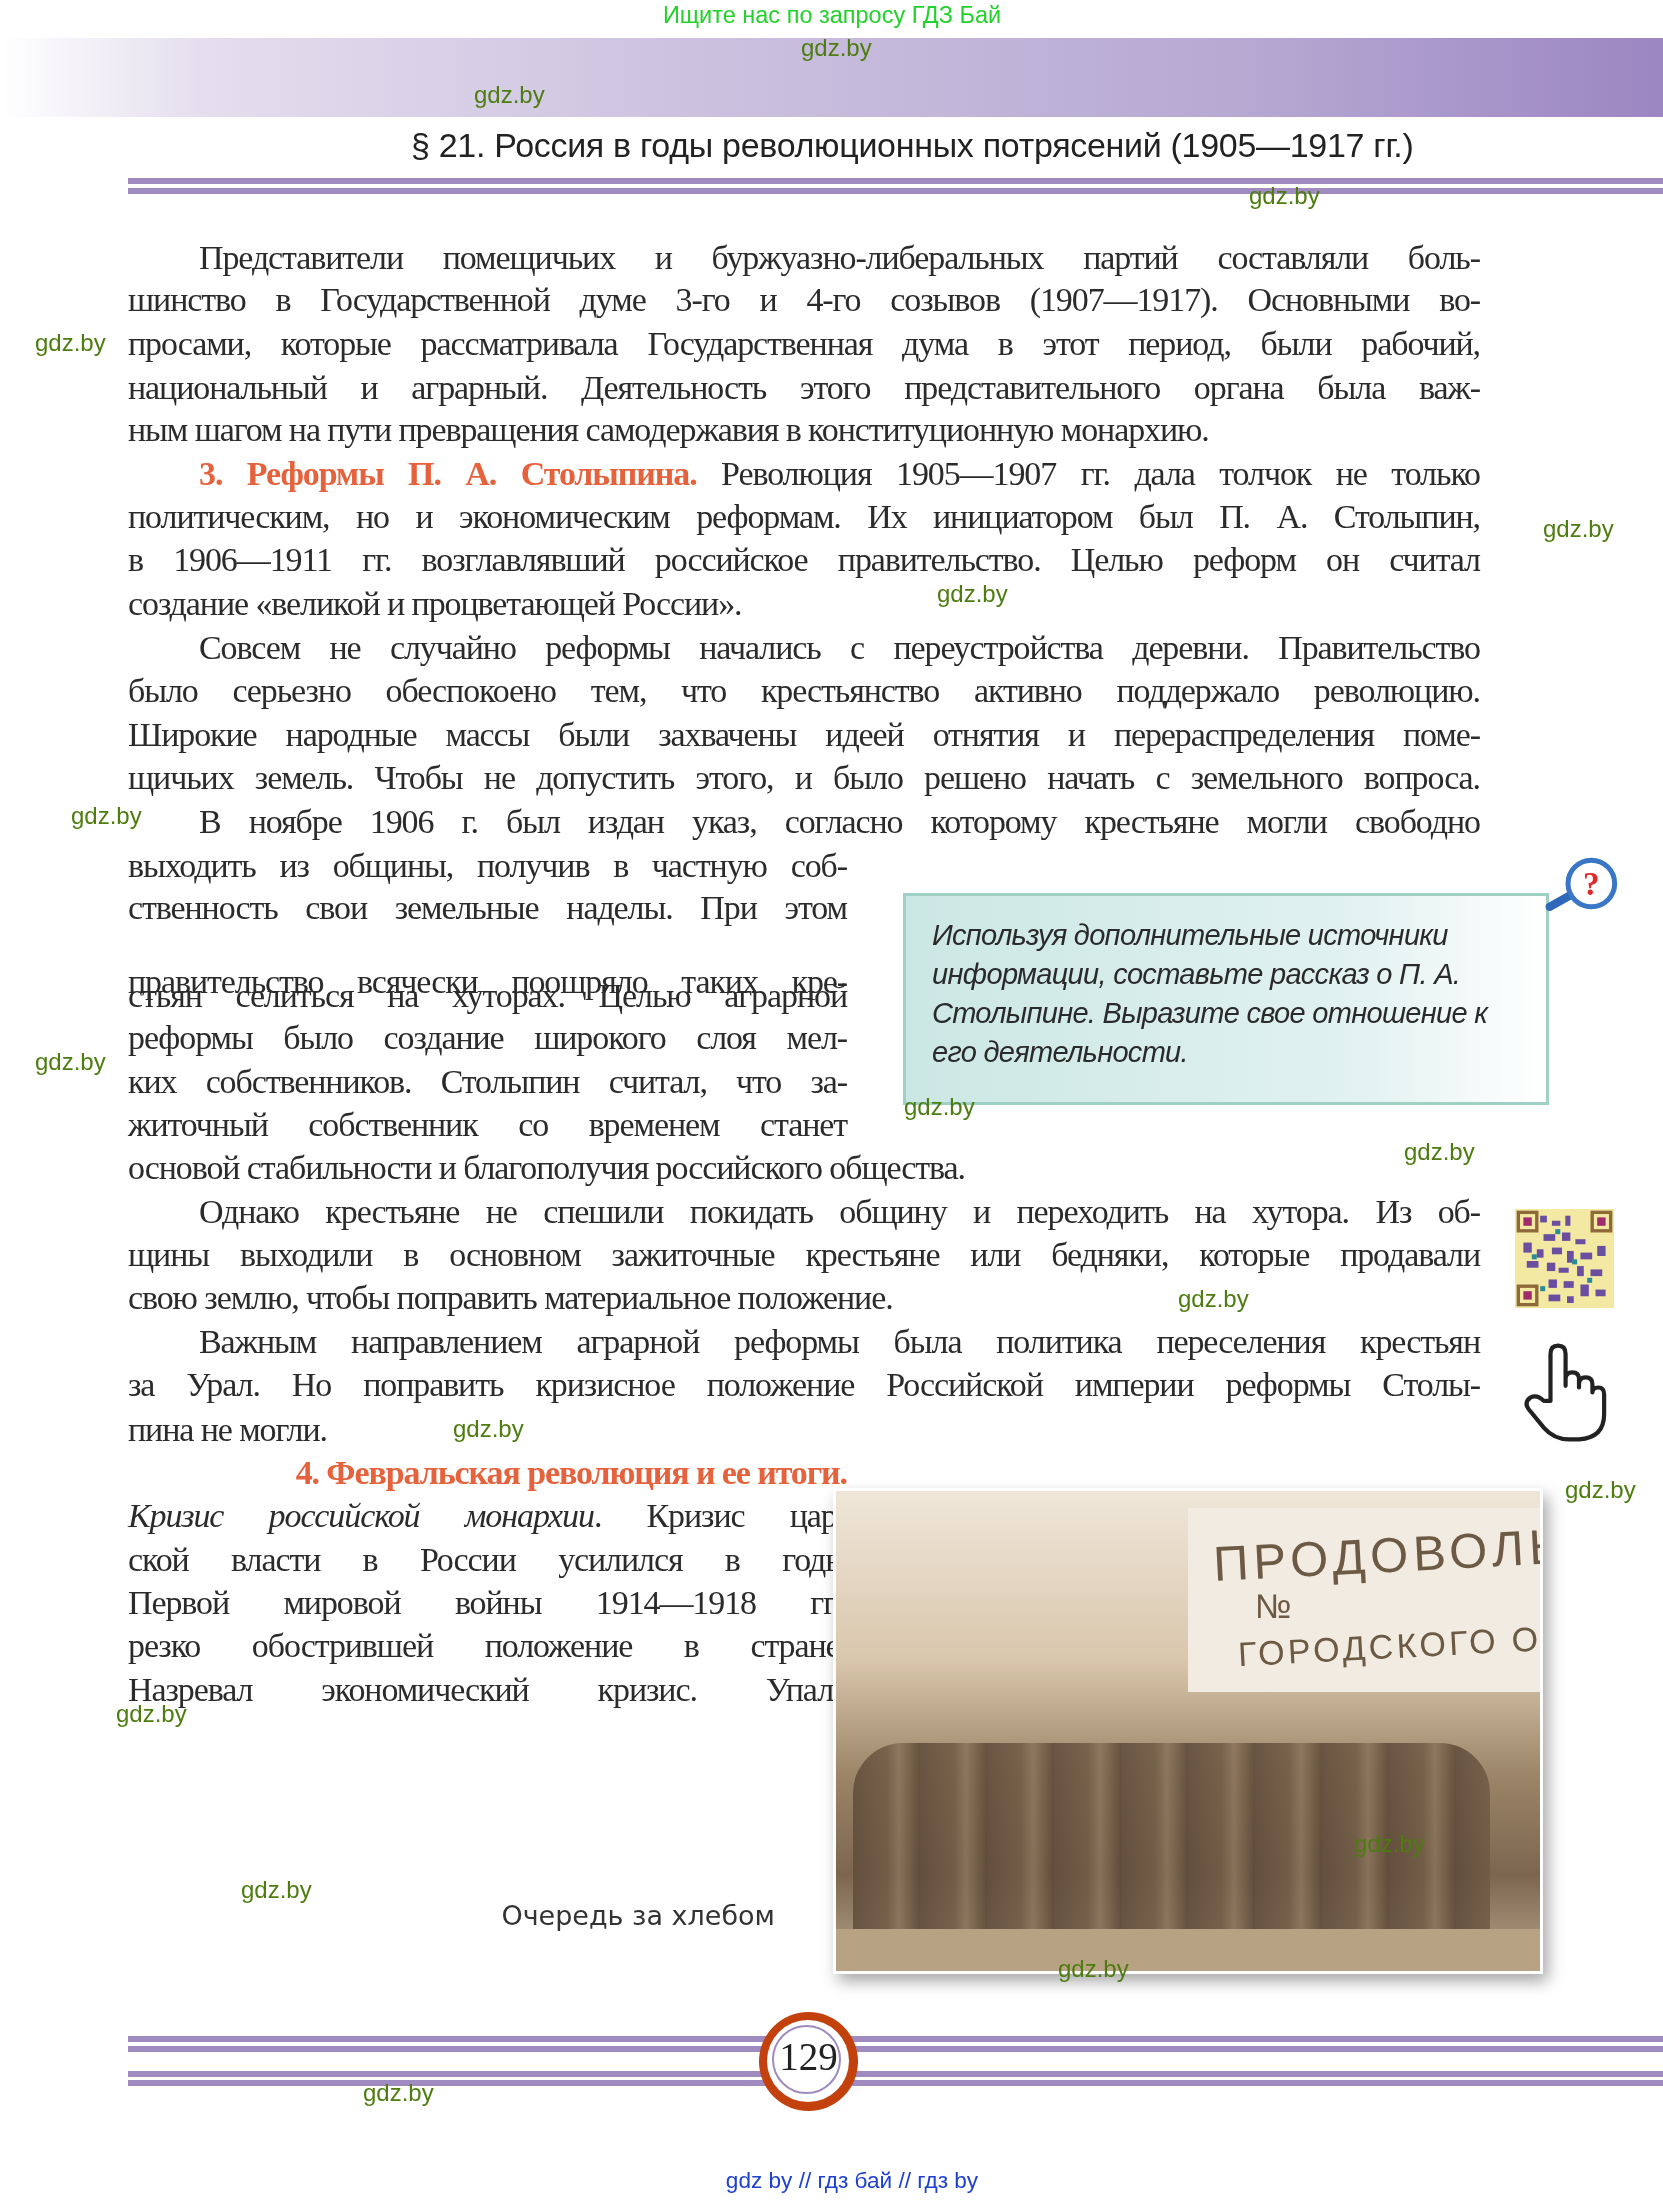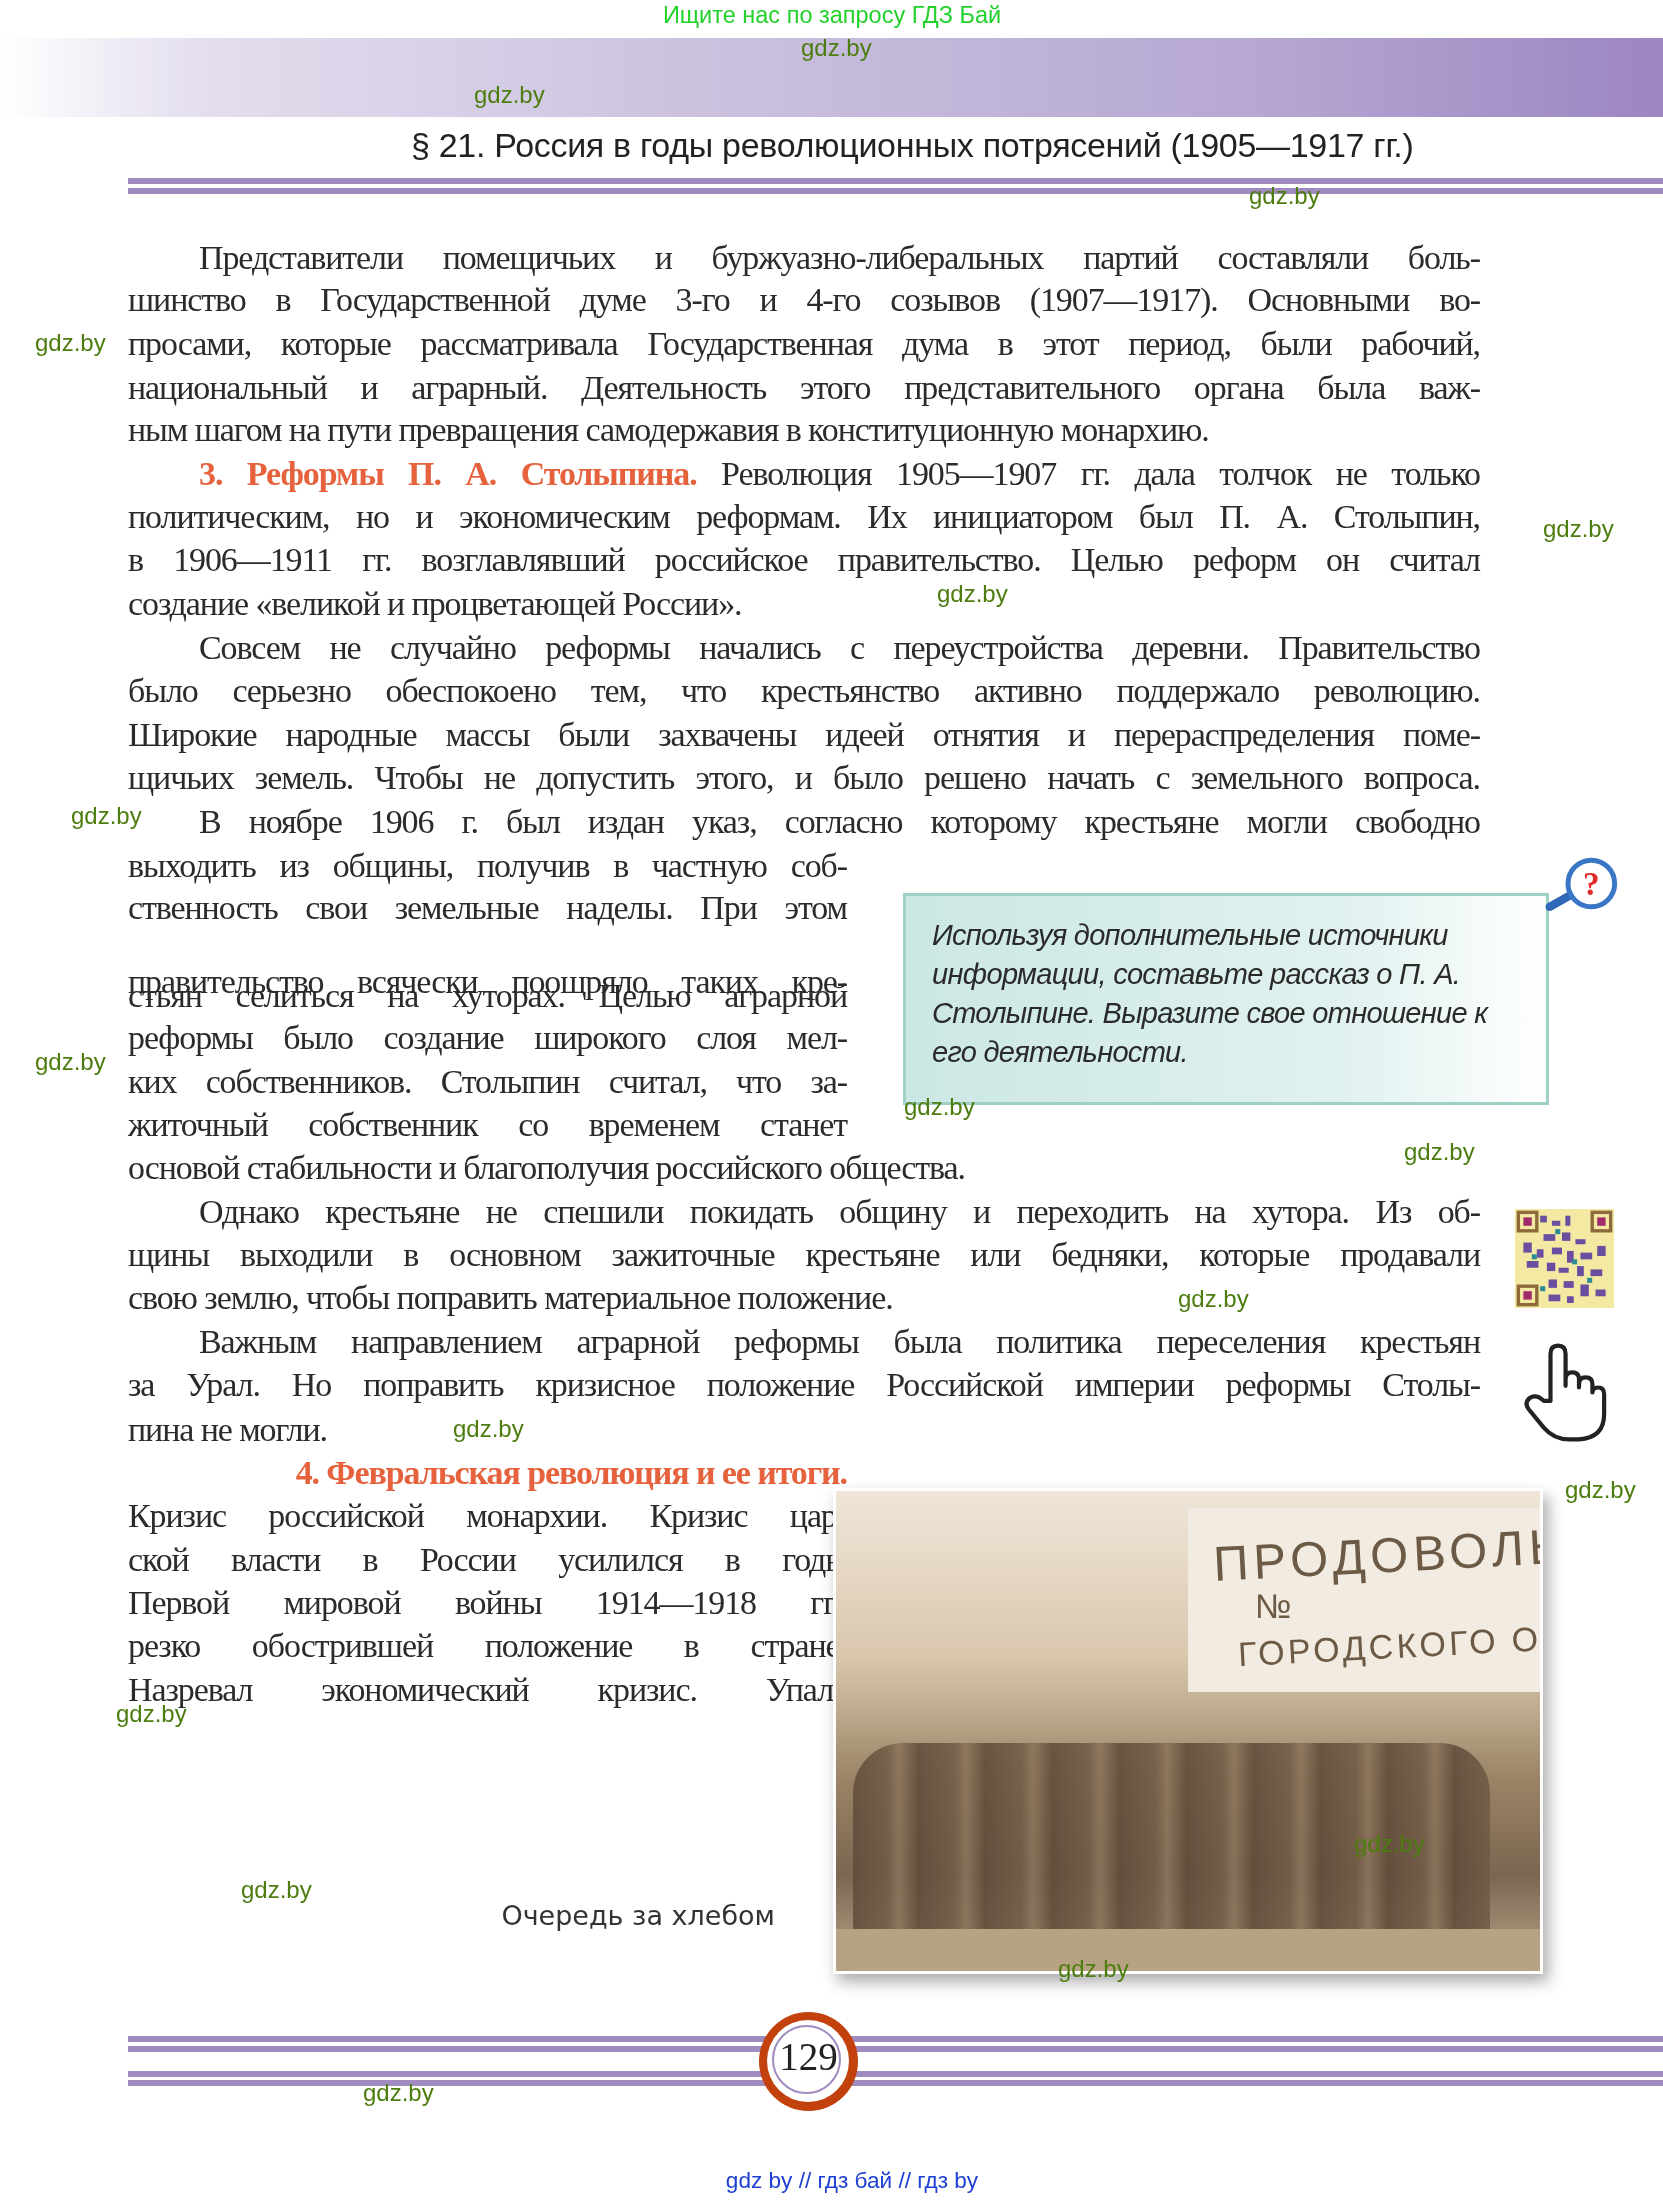--- a/index.html
+++ b/index.html
@@ -10,21 +10,21 @@
   .line {
     position: absolute; left: 128px; font-size: 34px; line-height: 44px; height: 44px;
     white-space: nowrap; text-align: justify; text-align-last: justify;
     transform-origin: left center;
     letter-spacing: -1.1px;
   }
   .line.full { width: 1352px; }
   .line.narrow { width: 719px; }
   .line.left { text-align-last: left; }
   .heading { color: #e5623c; font-weight: bold; }
-  .ital { }
+  .ital { font-style: italic; }
   .watermark { font-family: "Liberation Sans", "DejaVu Sans", sans-serif; font-size: 24px; color: #4d7c0f; position: absolute; white-space: nowrap; }
   #top-banner { left: 0; top: 38px; width: 1664px; height: 79px;
     background: linear-gradient(to right, #ffffff 0%, #e4deee 12%, #cdc3e0 40%, #b6a8d2 75%, #9c86c2 100%); }
   #search-hint { left: 0; top: 1.7px; width: 1664px; text-align: center; font-size: 23.5px; color: #22d12a; }
   #section-title { left: 411px; top: 126px; font-size: 34px; color: #222; white-space: nowrap; letter-spacing: -0.3px; }
   .rule { position: absolute; left: 128px; width: 1535px; height: 5.9px; background: #9f8bbf; }
   #task-box { left: 903px; top: 893px; width: 646px; height: 212px; border: 3.4px solid #9fd0c6;
     background: linear-gradient(to right, #cbe7e4 0%, #e1f2f0 70%, #ffffff 100%); box-sizing: border-box; }
   #task-text { left: 932px; top: 916px; width: 604px; font-size: 29px; line-height: 39px; font-style: italic; color: #2a2a2a; font-family: "Liberation Sans", "DejaVu Sans", sans-serif; letter-spacing: -0.7px; }
   #magnifier { left: 1543px; top: 855px; width: 75px; height: 67px; }

